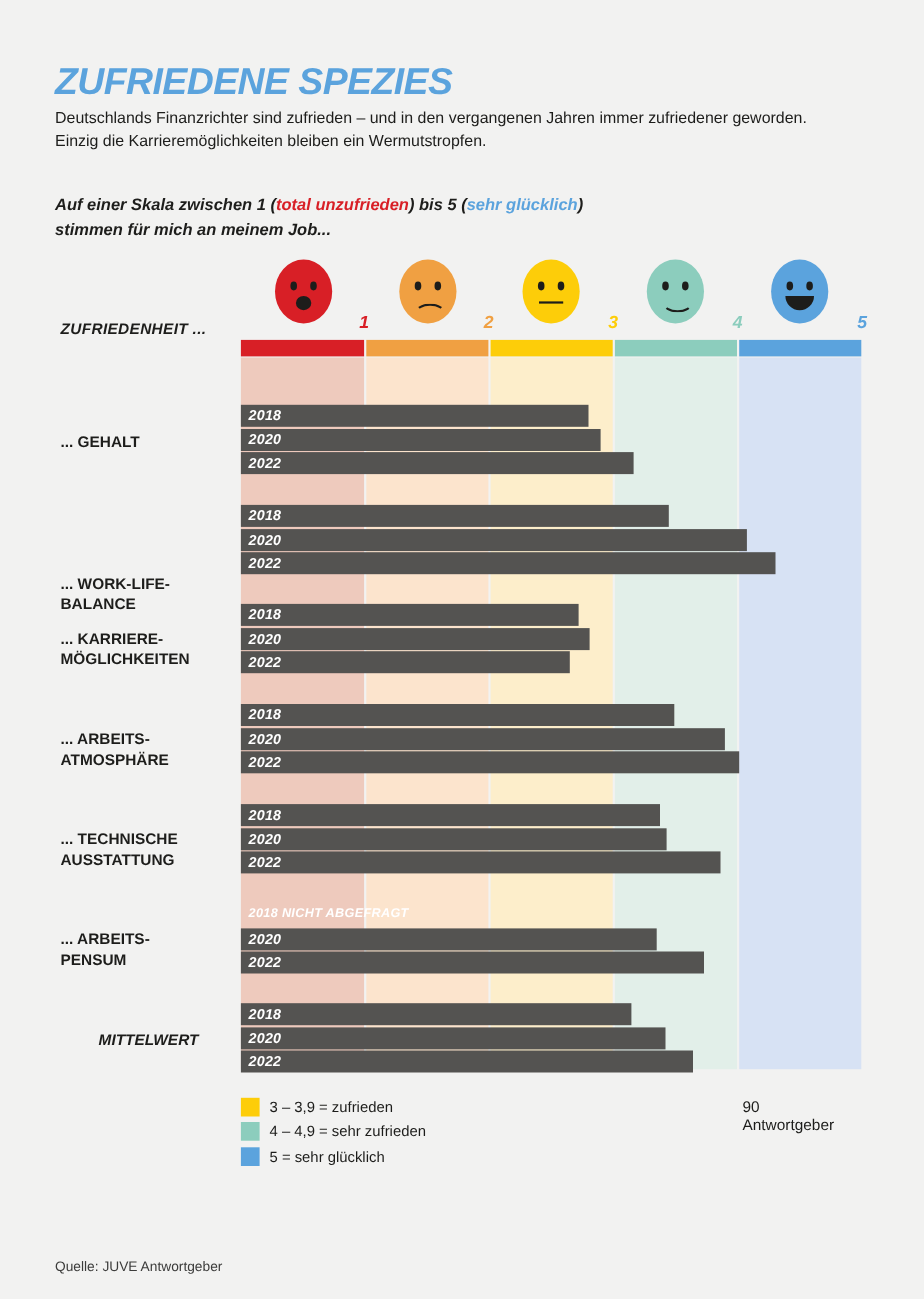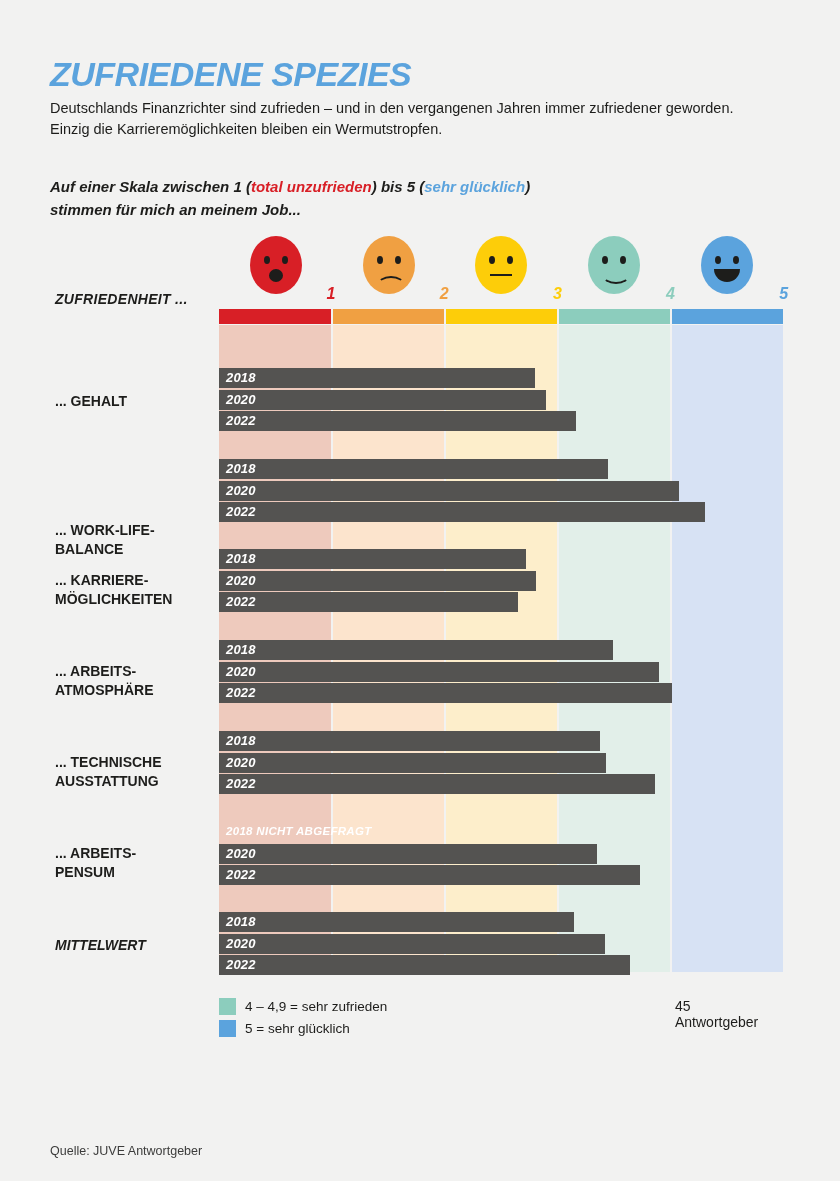--- a/index.html
+++ b/index.html
@@ -80,21 +80,21 @@
   .bands{position:absolute;left:219px;top:309px;width:566px;height:663px;}
   .band{position:absolute;top:0;height:663px;}
   .band .cap{position:absolute;left:0;top:0;width:100%;height:15px;}
   .band .tint{position:absolute;left:0;top:16px;width:100%;bottom:0;}
 
   .grouplabel{
     position:absolute;left:55px;width:160px;
     font-size:14px;font-weight:bold;line-height:19px;color:#1d1d1b;
     text-transform:uppercase;
   }
-  .grouplabel.italic{font-style:italic;}
+  .grouplabel.italic{font-style:italic;text-align:center;}
 
   .bar{
     position:absolute;left:219px;height:20px;background:#545351;
   }
   .bar .yr{
     position:absolute;left:7px;top:2px;
     font-size:13px;font-weight:bold;color:#ffffff;font-style:italic;
     letter-spacing:0.2px;
   }
   .noask{
@@ -275,26 +275,30 @@
       <div class="bar" style="top: 933.7px; width: 386.312px; background: rgb(84, 83, 81);">
         <span class="yr">2020</span>
       </div>
       <div class="bar" style="top: 955.4px; width: 411.216px; background: rgb(84, 83, 81);">
         <span class="yr">2022</span>
       </div>
     </div>
 
   <div class="legend" id="legend">
       <div class="legrow">
+        <span class="swatch" style="background: rgb(253, 205, 9);"></span>
+        <span class="legtext">3 – 3,9 = zufrieden</span>
+      </div>
+      <div class="legrow">
         <span class="swatch" style="background: rgb(140, 205, 189);"></span>
         <span class="legtext">4 – 4,9 = sehr zufrieden</span>
       </div>
       <div class="legrow">
         <span class="swatch" style="background: rgb(91, 163, 221);"></span>
         <span class="legtext">5 = sehr glücklich</span>
       </div>
     </div>
 
-  <div class="answers">45 Antwortgeber</div>
+  <div class="answers">90 Antwortgeber</div>
 
   <div class="source">Quelle: JUVE Antwortgeber</div>
 
 </div>
 
 </body></html>

